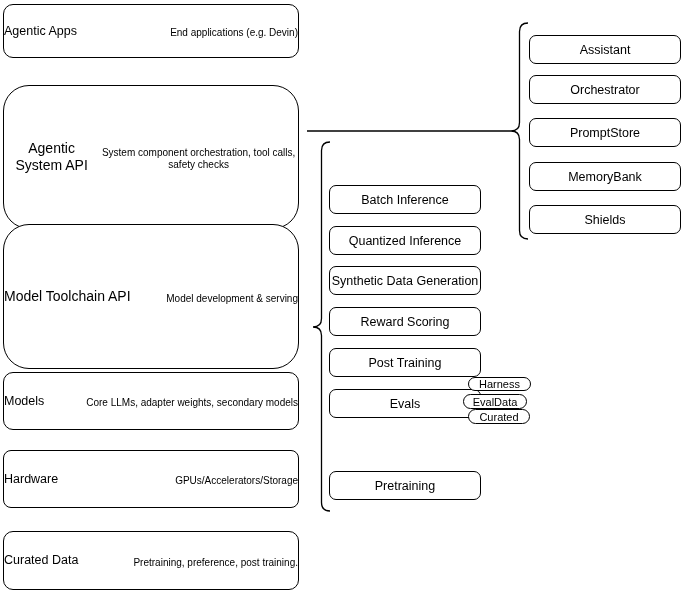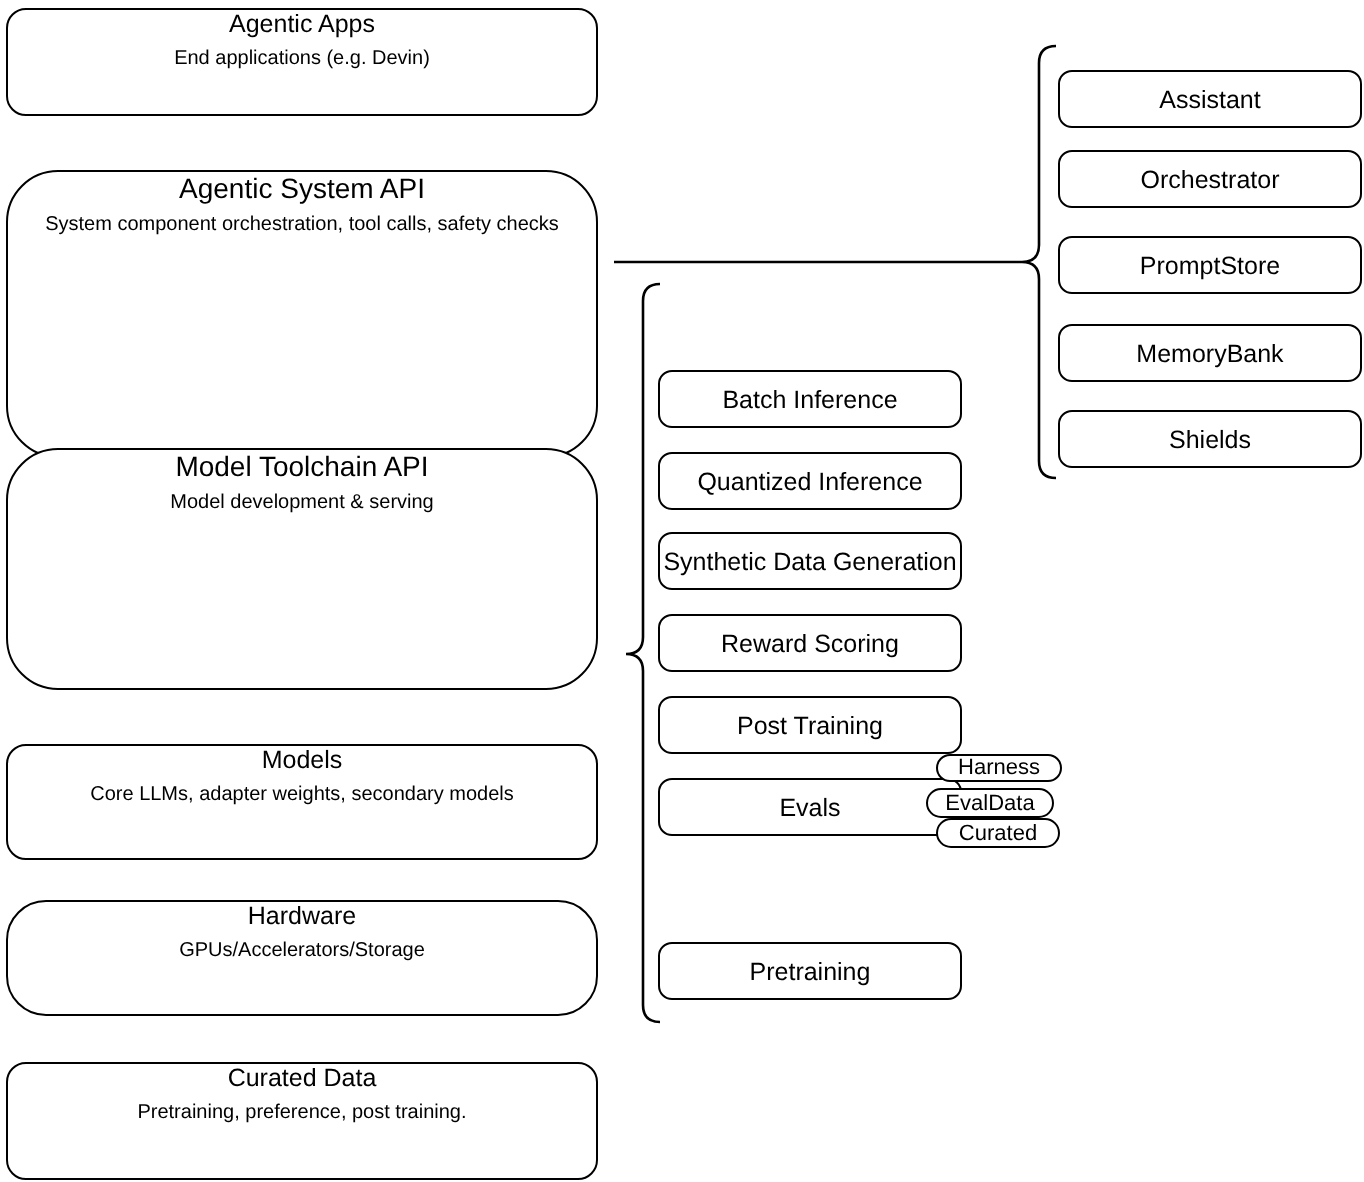--- a/index.html
+++ b/index.html
@@ -22,23 +22,23 @@
 
   
   .node {
     position: absolute;
     left: 3px;
     width: 296px;
     box-sizing: border-box;
     border: 1.3px solid #000000;
     background: #ffffff;
     display: flex;
-    flex-direction: column;
+    flex-direction: row;
     align-items: center;
-    justify-content: flex-start;
+    justify-content: space-between;
     text-align: center;
   }
   .node .title { font-size: 12.5px; line-height: 15px; }
   .node.api .title { font-size: 14px; line-height: 17px; }
   .node .subtitle { font-size: 10px; line-height: 12px; margin-top: 4px; }
 
   
   .item, .comp {
     position: absolute;
     width: 152px;
@@ -84,31 +84,31 @@
   <div class="node" style="top:4px;height:54px;border-radius:10px;">
     <div class="title">Agentic Apps</div>
     <div class="subtitle">End applications (e.g. Devin)</div>
   </div>
 
   <div class="node api" style="top:85px;height:144px;border-radius:26px;">
     <div class="title">Agentic System API</div>
     <div class="subtitle">System component orchestration, tool calls, safety checks</div>
   </div>
 
-  <div class="node api" style="top:224px;height:121px;border-radius:26px;">
+  <div class="node api" style="top:224px;height:145px;border-radius:26px;">
     <div class="title">Model Toolchain API</div>
     <div class="subtitle">Model development &amp; serving</div>
   </div>
 
   <div class="node" style="top:372px;height:58px;border-radius:10px;">
     <div class="title">Models</div>
     <div class="subtitle">Core LLMs, adapter weights, secondary models</div>
   </div>
 
-  <div class="node" style="top:450px;height:58px;border-radius:20px;">
+  <div class="node" style="top:450px;height:58px;border-radius:8px;">
     <div class="title">Hardware</div>
     <div class="subtitle">GPUs/Accelerators/Storage</div>
   </div>
 
   <div class="node" style="top:531px;height:59px;border-radius:10px;">
     <div class="title">Curated Data</div>
     <div class="subtitle">Pretraining, preference, post training.</div>
   </div>
 
   <div class="item" style="top:185px;">Batch Inference</div>

